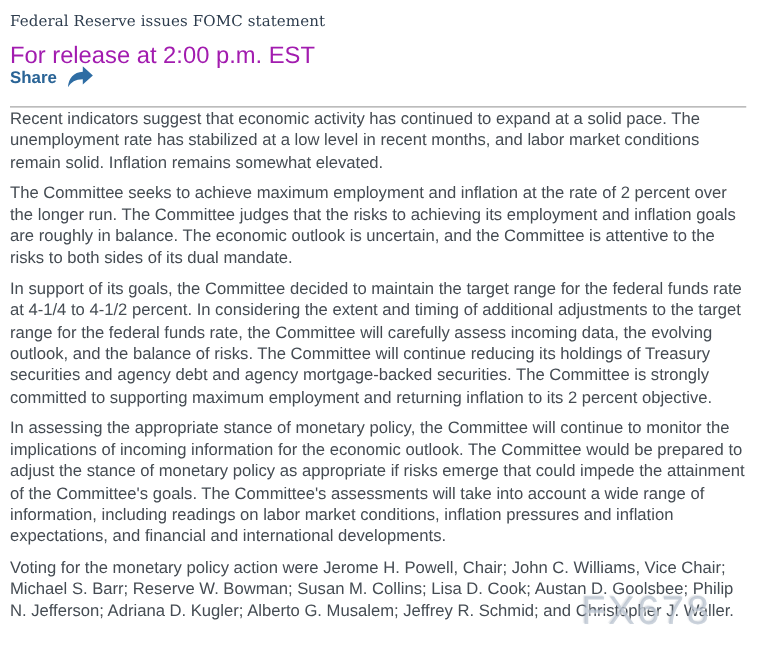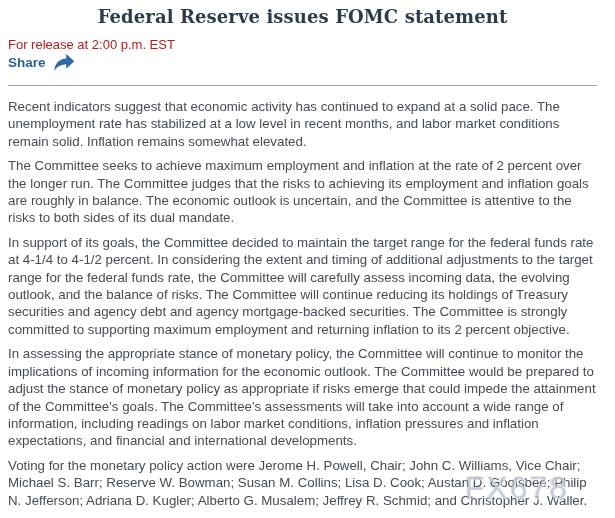--- a/index.html
+++ b/index.html
@@ -13,33 +13,32 @@
     position: relative;
     overflow: hidden;
     font-family: "Liberation Sans", sans-serif;
   }
   .page {
     padding: 6px 18px 0 8px;
     position: relative;
   }
   .title {
     font-family: "DejaVu Serif", "Liberation Serif", serif;
-    font-weight: 700;
-    font-size: 18px;
+    font-weight: 400;
+    font-size: 12px;
     line-height: 22px;
     color: #2d3c4d;
     margin: 0;
     letter-spacing: 0.1px;
-    text-align: center;
   }
   .release-line {
     margin-top: 9px;
-    font-size: 13px;
+    font-size: 19px;
     line-height: 16px;
-    color: #b91c1c;
+    color: #a21caf;
   }
   .share-link {
     display: inline-flex;
     align-items: center;
     gap: 7px;
     margin-top: 0;
     font-size: 13.5px;
     font-weight: bold;
     color: #2a6496;
     text-decoration: none;
@@ -48,21 +47,20 @@
   .share-link svg {
     display: block;
   }
   .divider {
     border: none;
     border-top: 1px solid #a6a6a6;
     margin: 14px 0 0 0;
     height: 0;
   }
   .article {
-    margin-top: 12px;
     font-size: 13.3px;
     line-height: 17.4px;
     color: #454c53;
   }
   .article p {
     margin: 0 0 7px 0;
   }
   .watermark {
     position: absolute;
     left: 465px;

